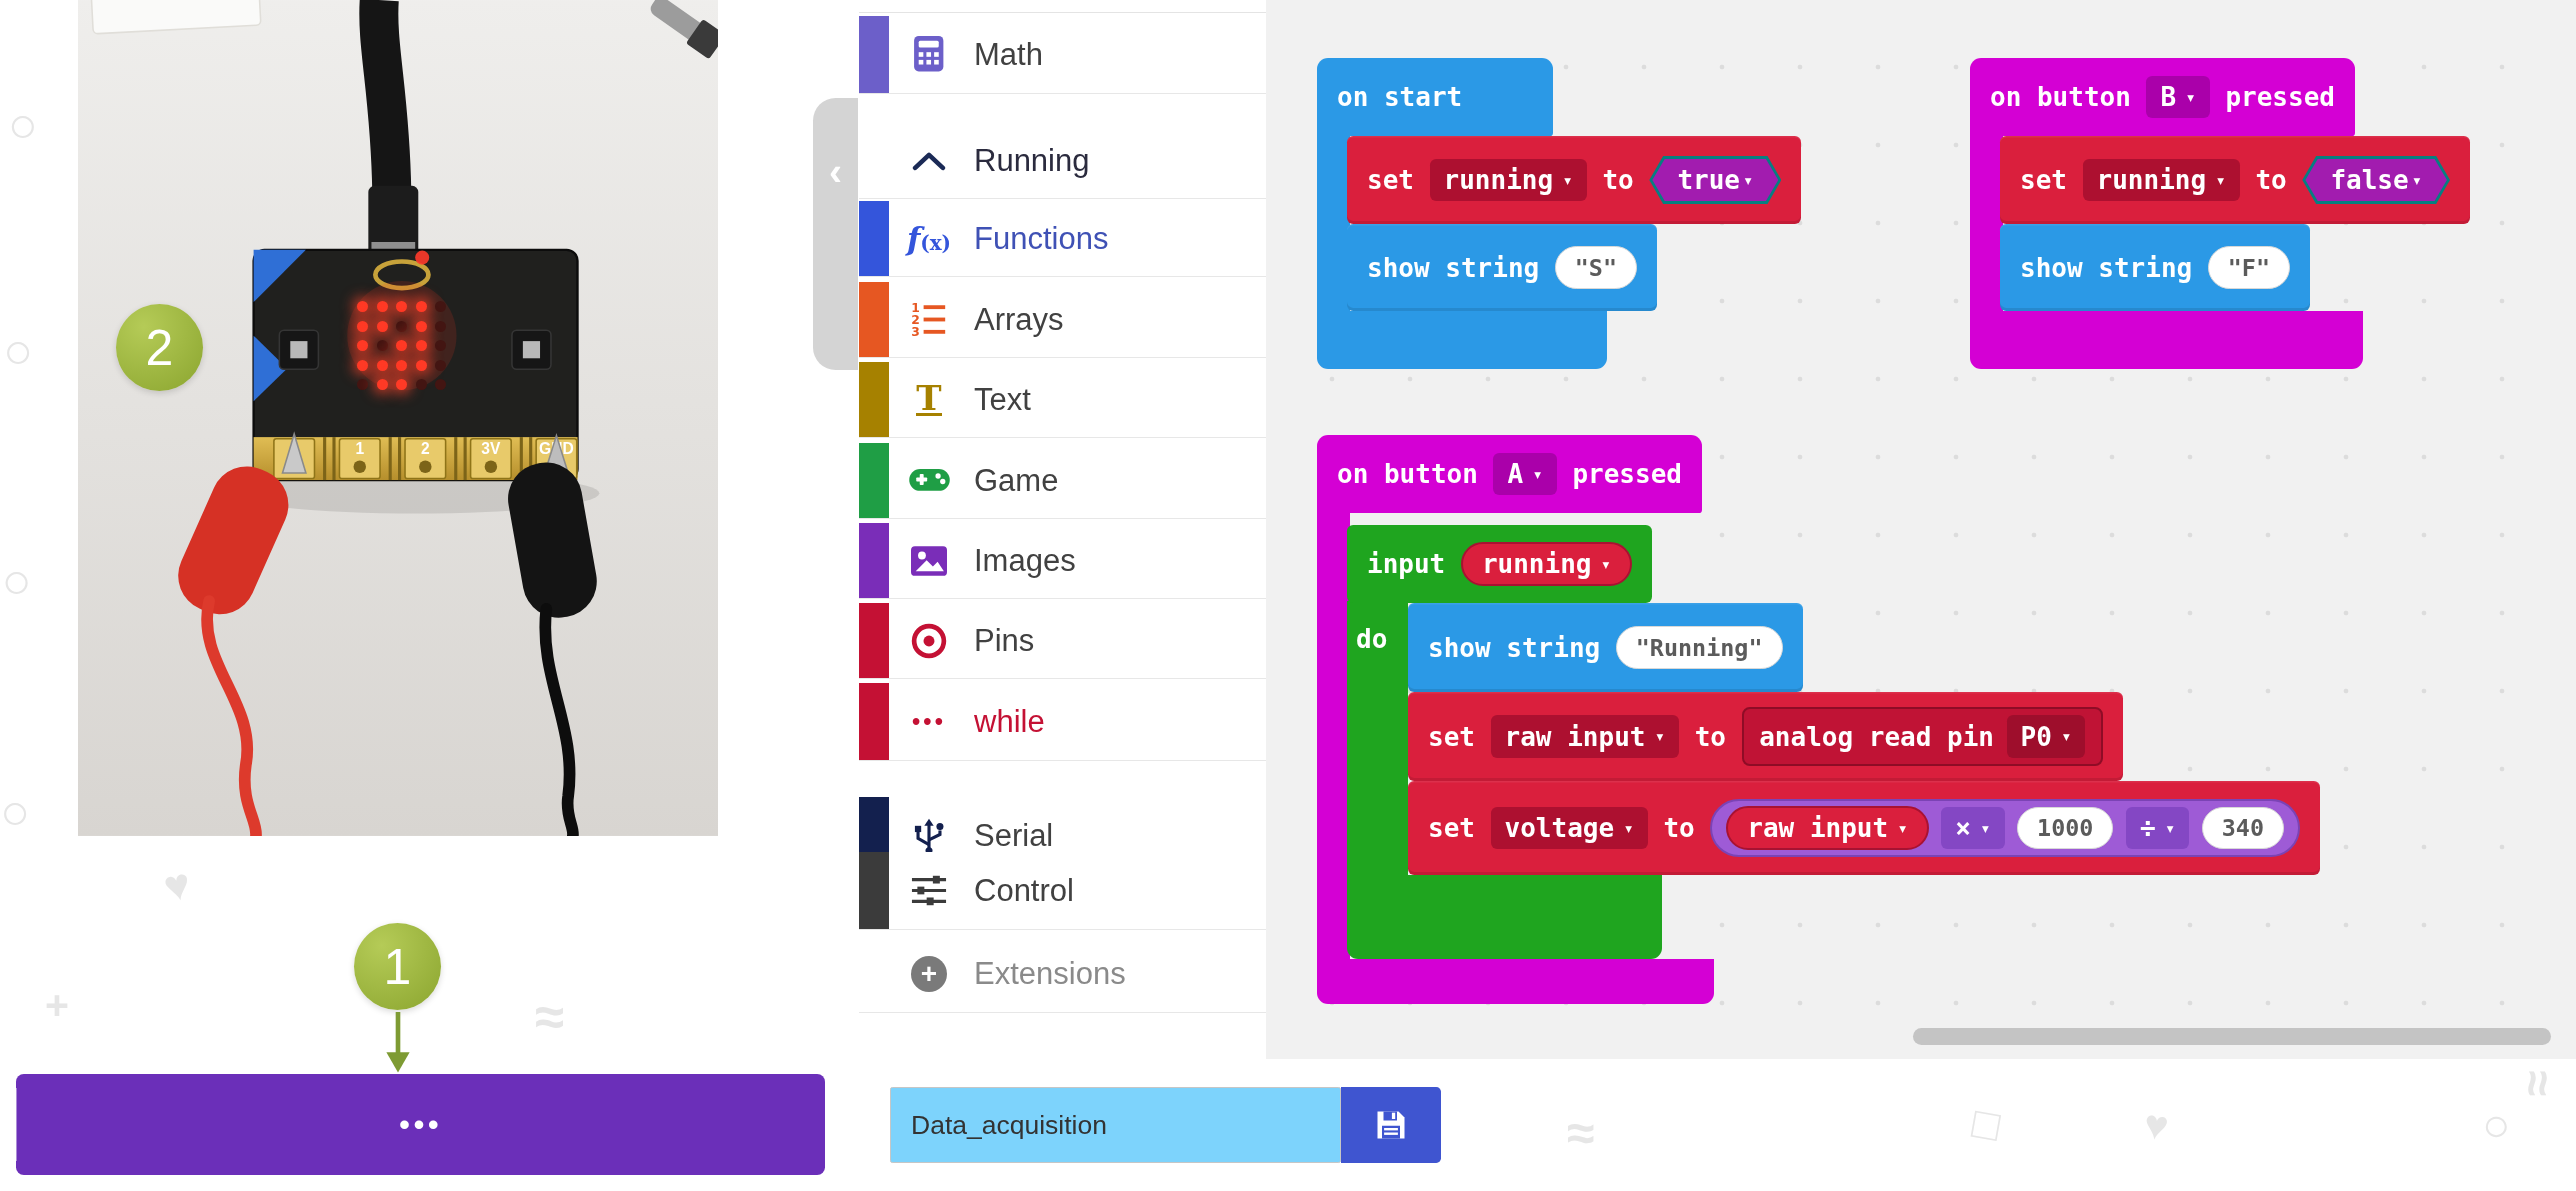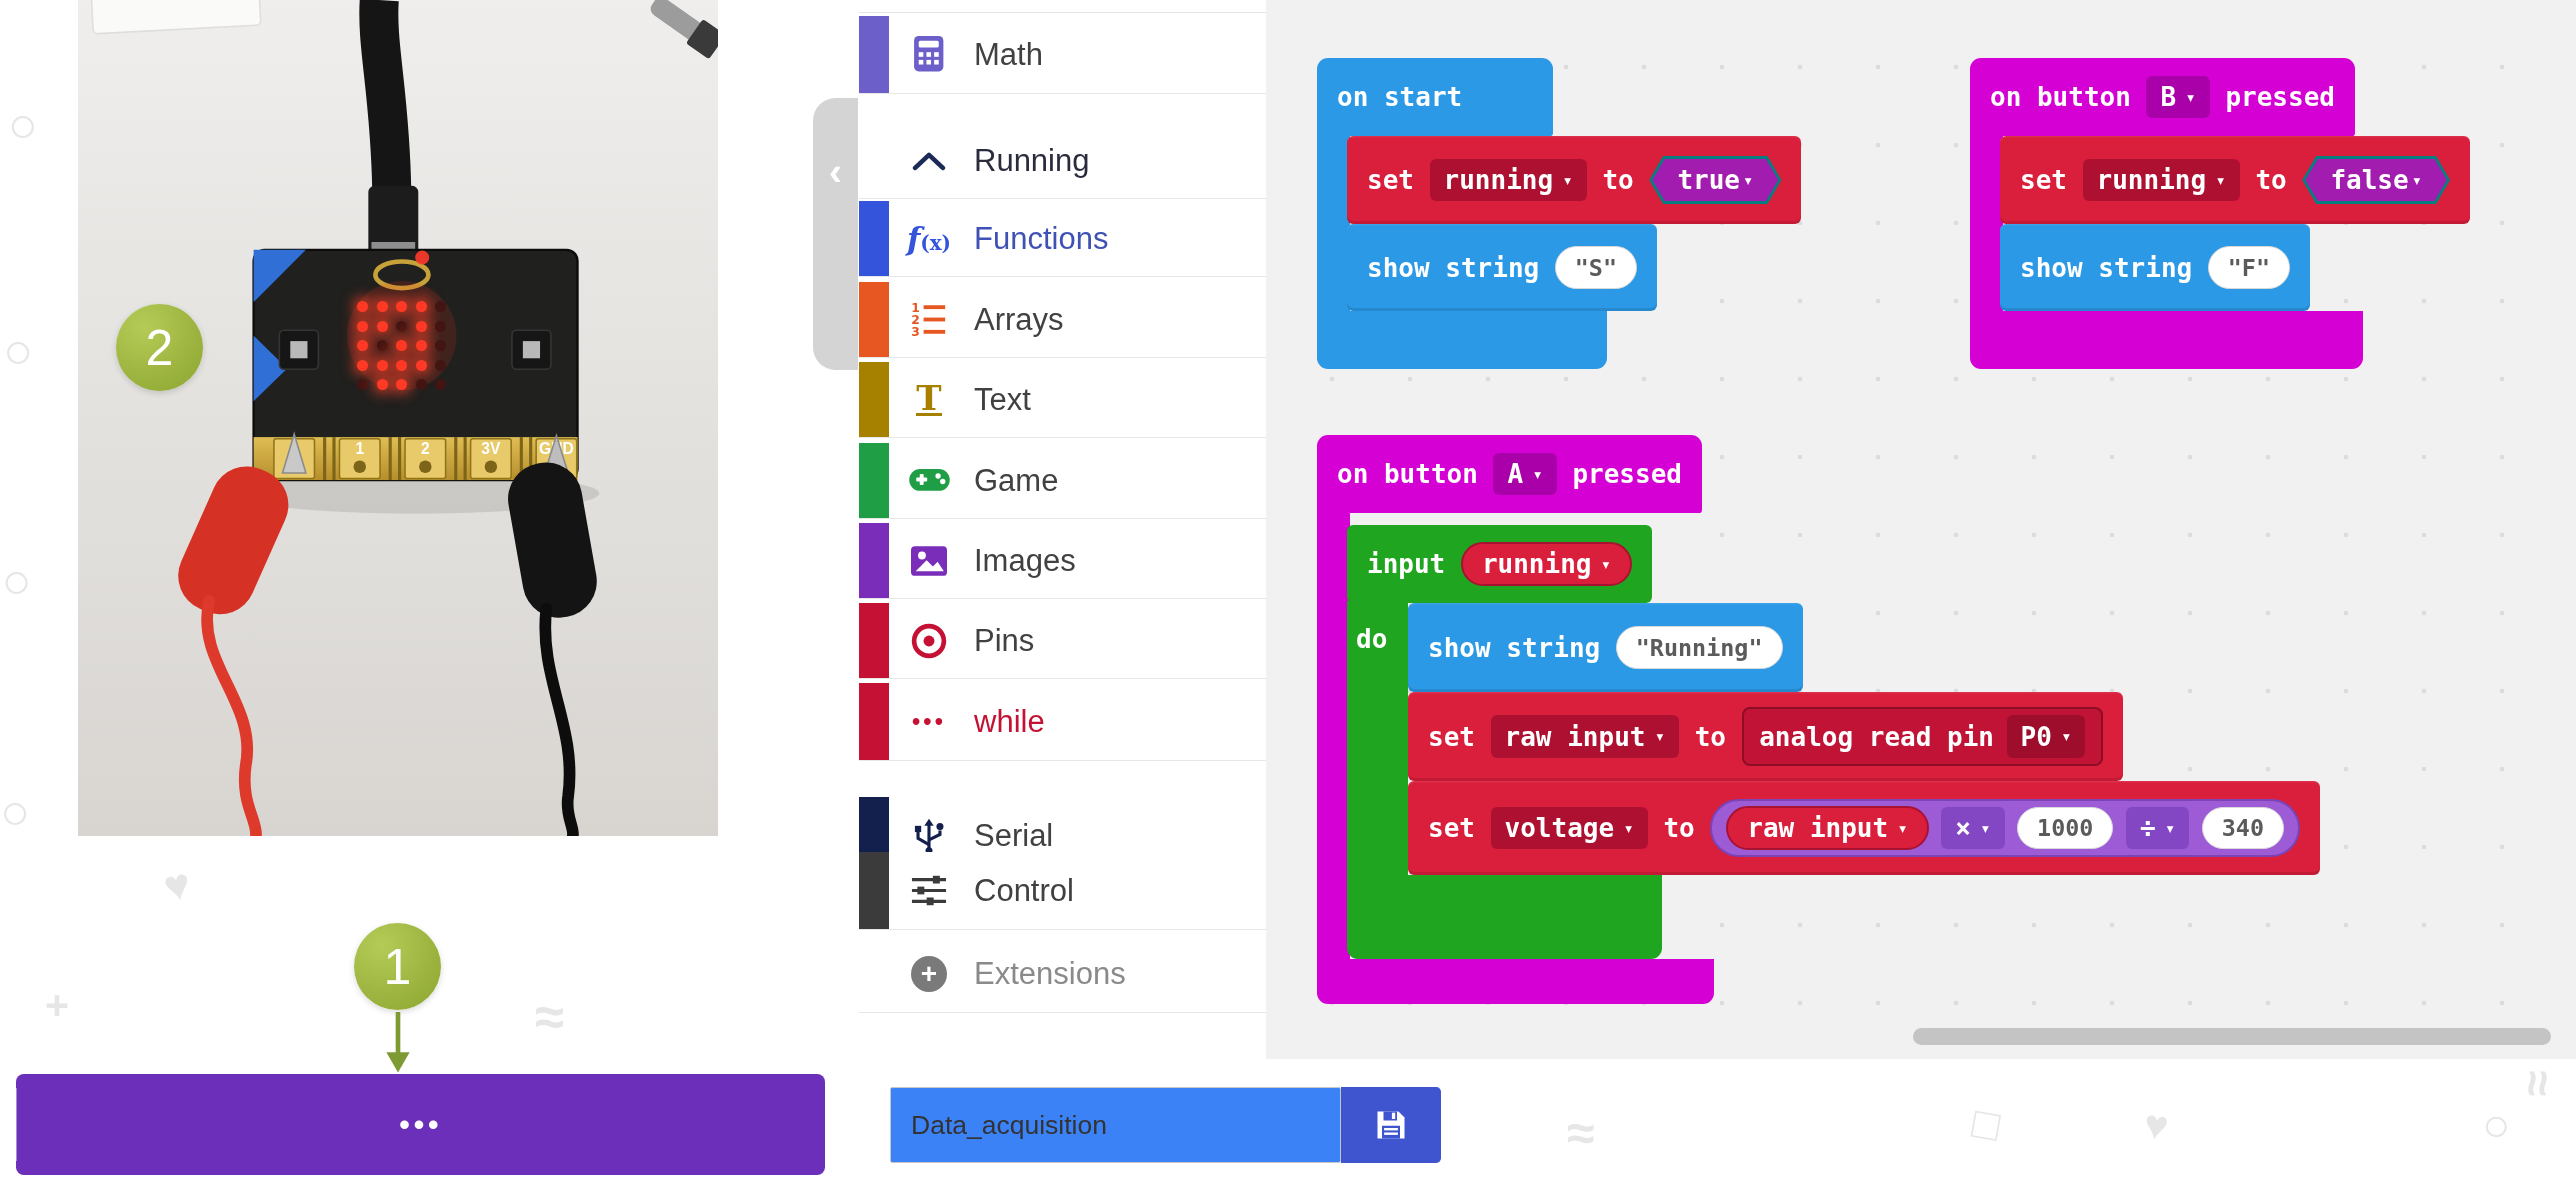--- a/index.html
+++ b/index.html
@@ -79,21 +79,21 @@
        background:#a21caf;display:flex;align-items:center;gap:3px;padding:6.2px 25px;}
   .pins-blk{display:inline-flex;align-items:center;gap:12.5px;background:#C01335;border:2.3px solid #8F0C26;
             border-radius:7.8px;padding:6.2px 15.6px;}
   .math-oval{display:inline-flex;align-items:center;gap:12.5px;background:#9E5BD6;border:2.3px solid #7B43B5;
              border-radius:780px;padding:5.5px 14px;}
   .mono-label{position:absolute;color:#fff;font-family:"DejaVu Sans Mono",monospace;font-weight:bold;font-size:26px;}
   .hscroll{position:absolute;left:648px;top:1028px;width:638px;height:17px;background:#c4c4c4;border-radius:8.6px;}
 
   
   .name-input{position:absolute;left:890px;top:1087px;width:451px;height:76px;box-sizing:border-box;
-              border:1.6px solid #c6c6c6;border-radius:2.3px;background:#3b82f6;font-family:"Liberation Sans",sans-serif;
+              border:1.6px solid #c6c6c6;border-radius:2.3px;background:#7dd3fc;font-family:"Liberation Sans",sans-serif;
               font-size:26.5px;color:#333;padding:0 20px;z-index:5;outline:none;}
   .save-btn{position:absolute;left:1341px;top:1087px;width:100px;height:76px;background:#3F55D0;border:none;
             border-radius:0 4.7px 4.7px 0;display:flex;align-items:center;justify-content:center;z-index:5;cursor:pointer;}
 </style>
 </head>
 <body>
 
 <div class="page">
 
   <div>

